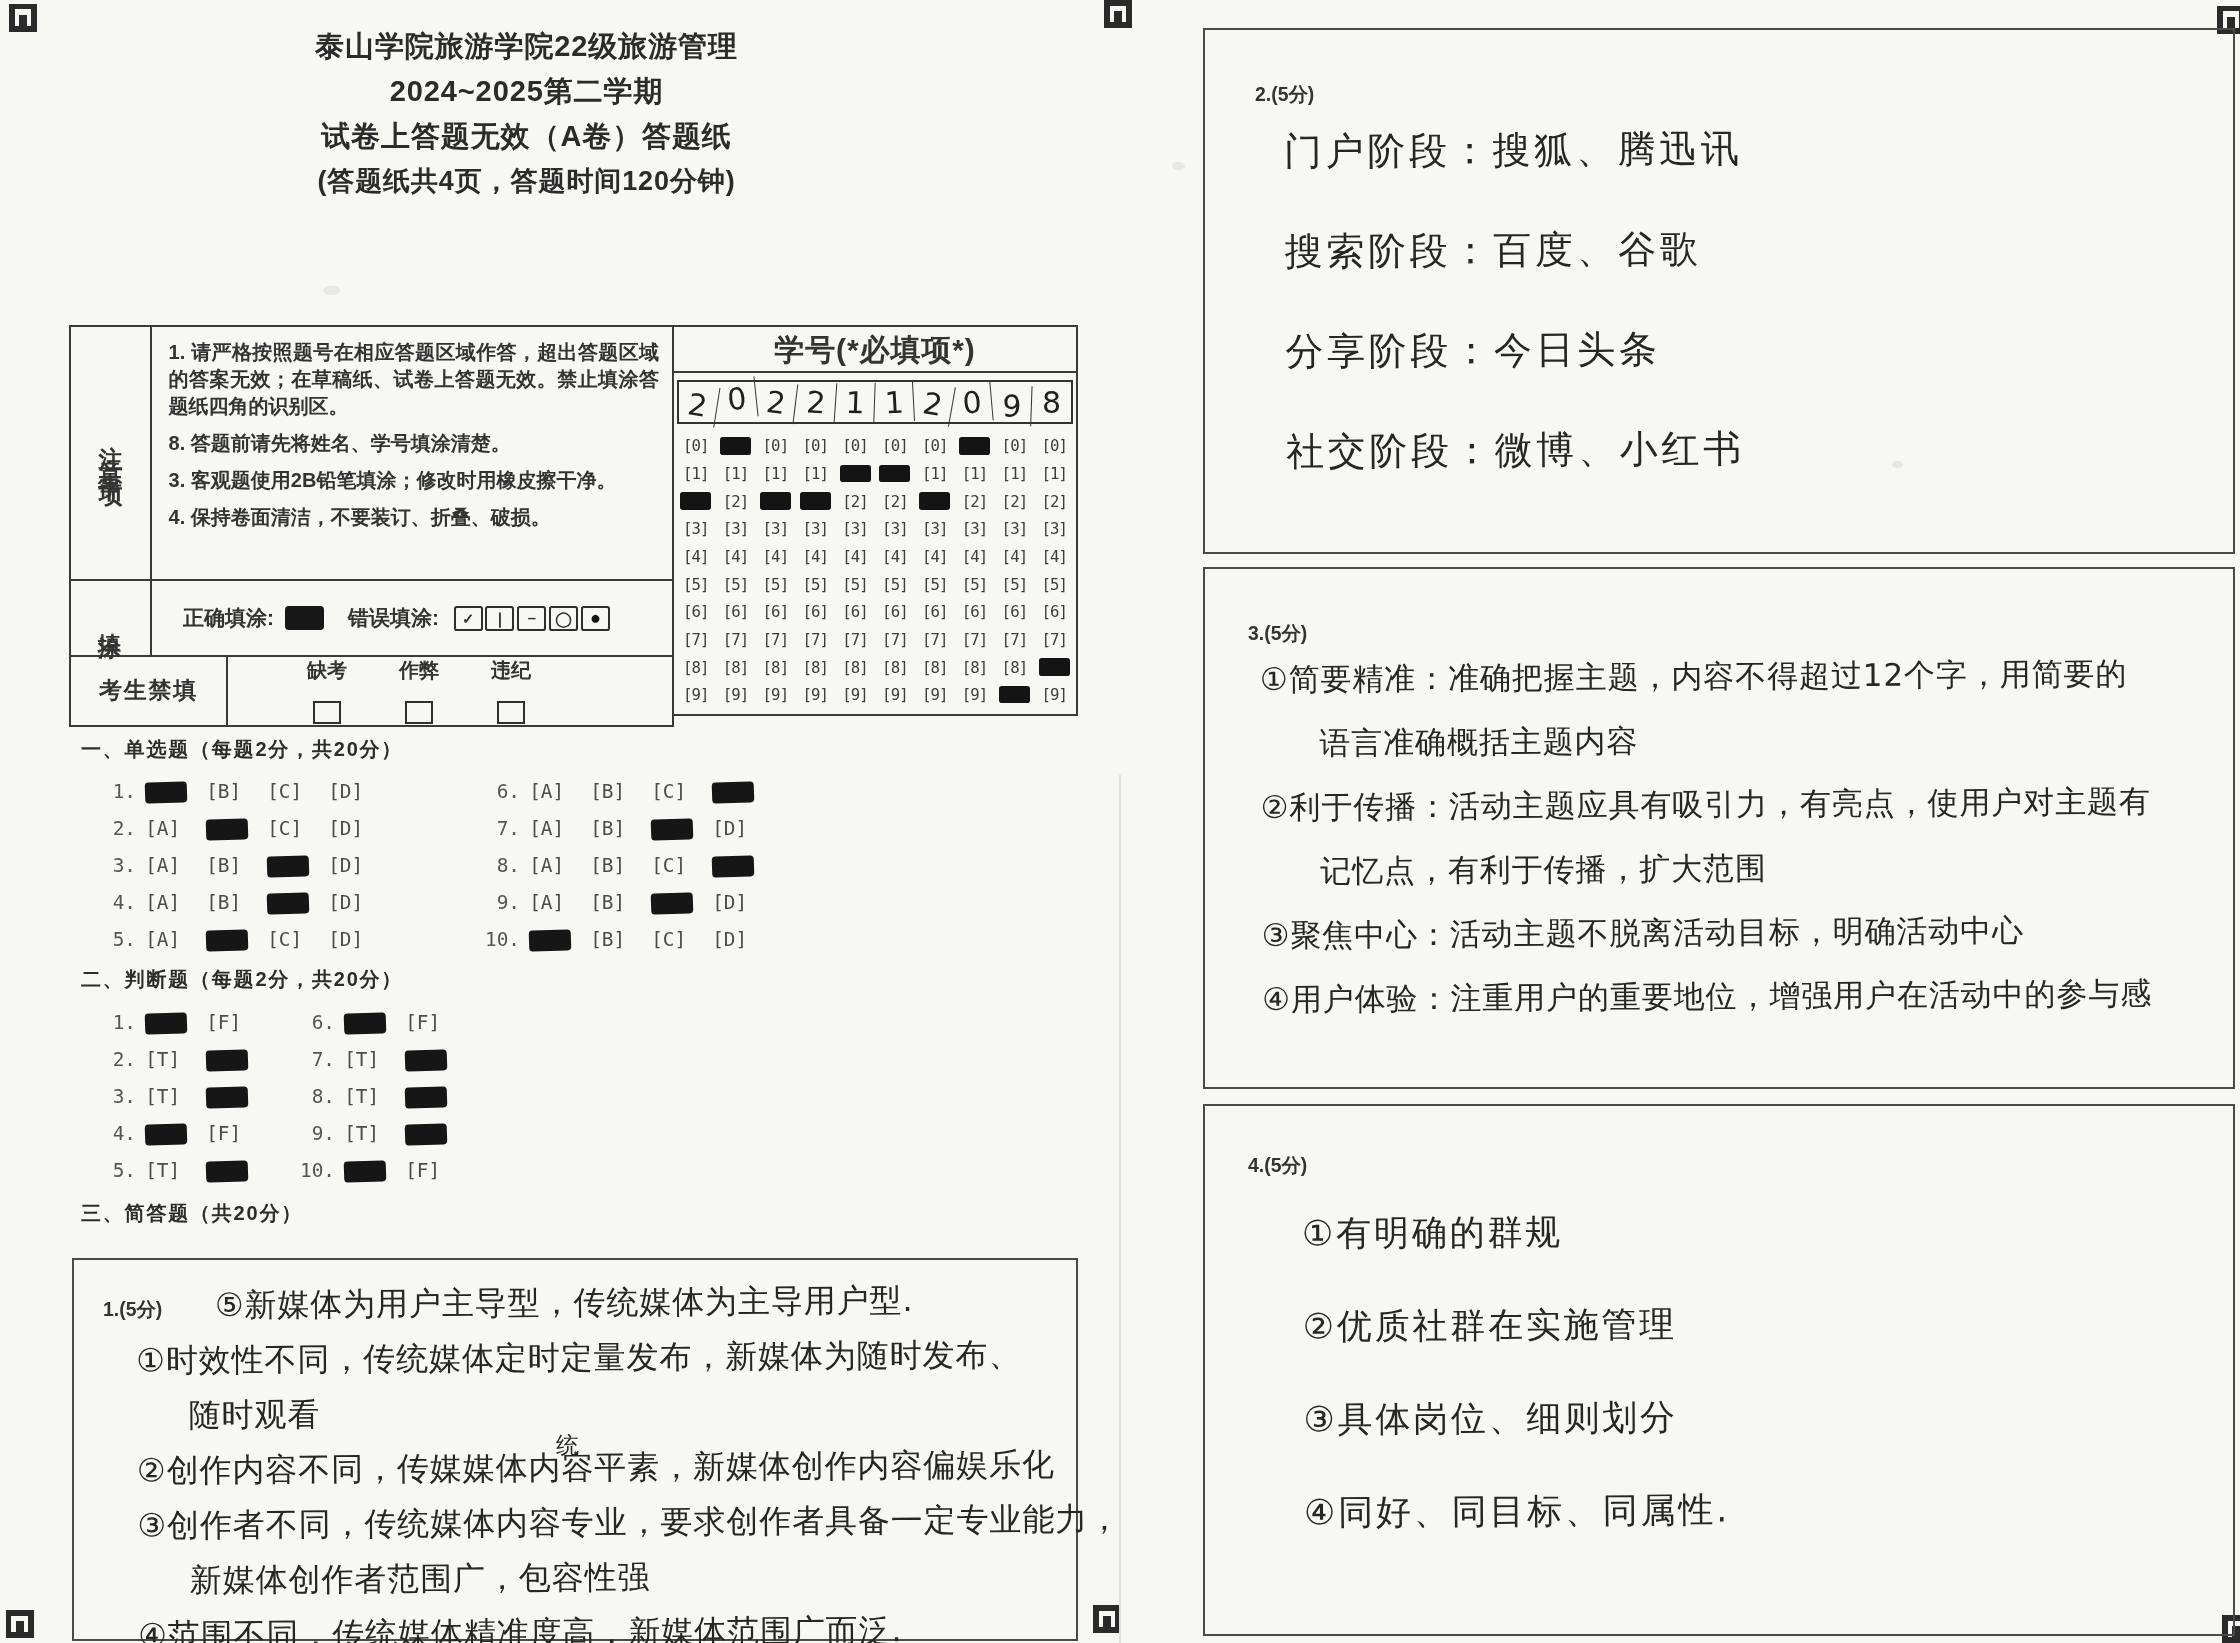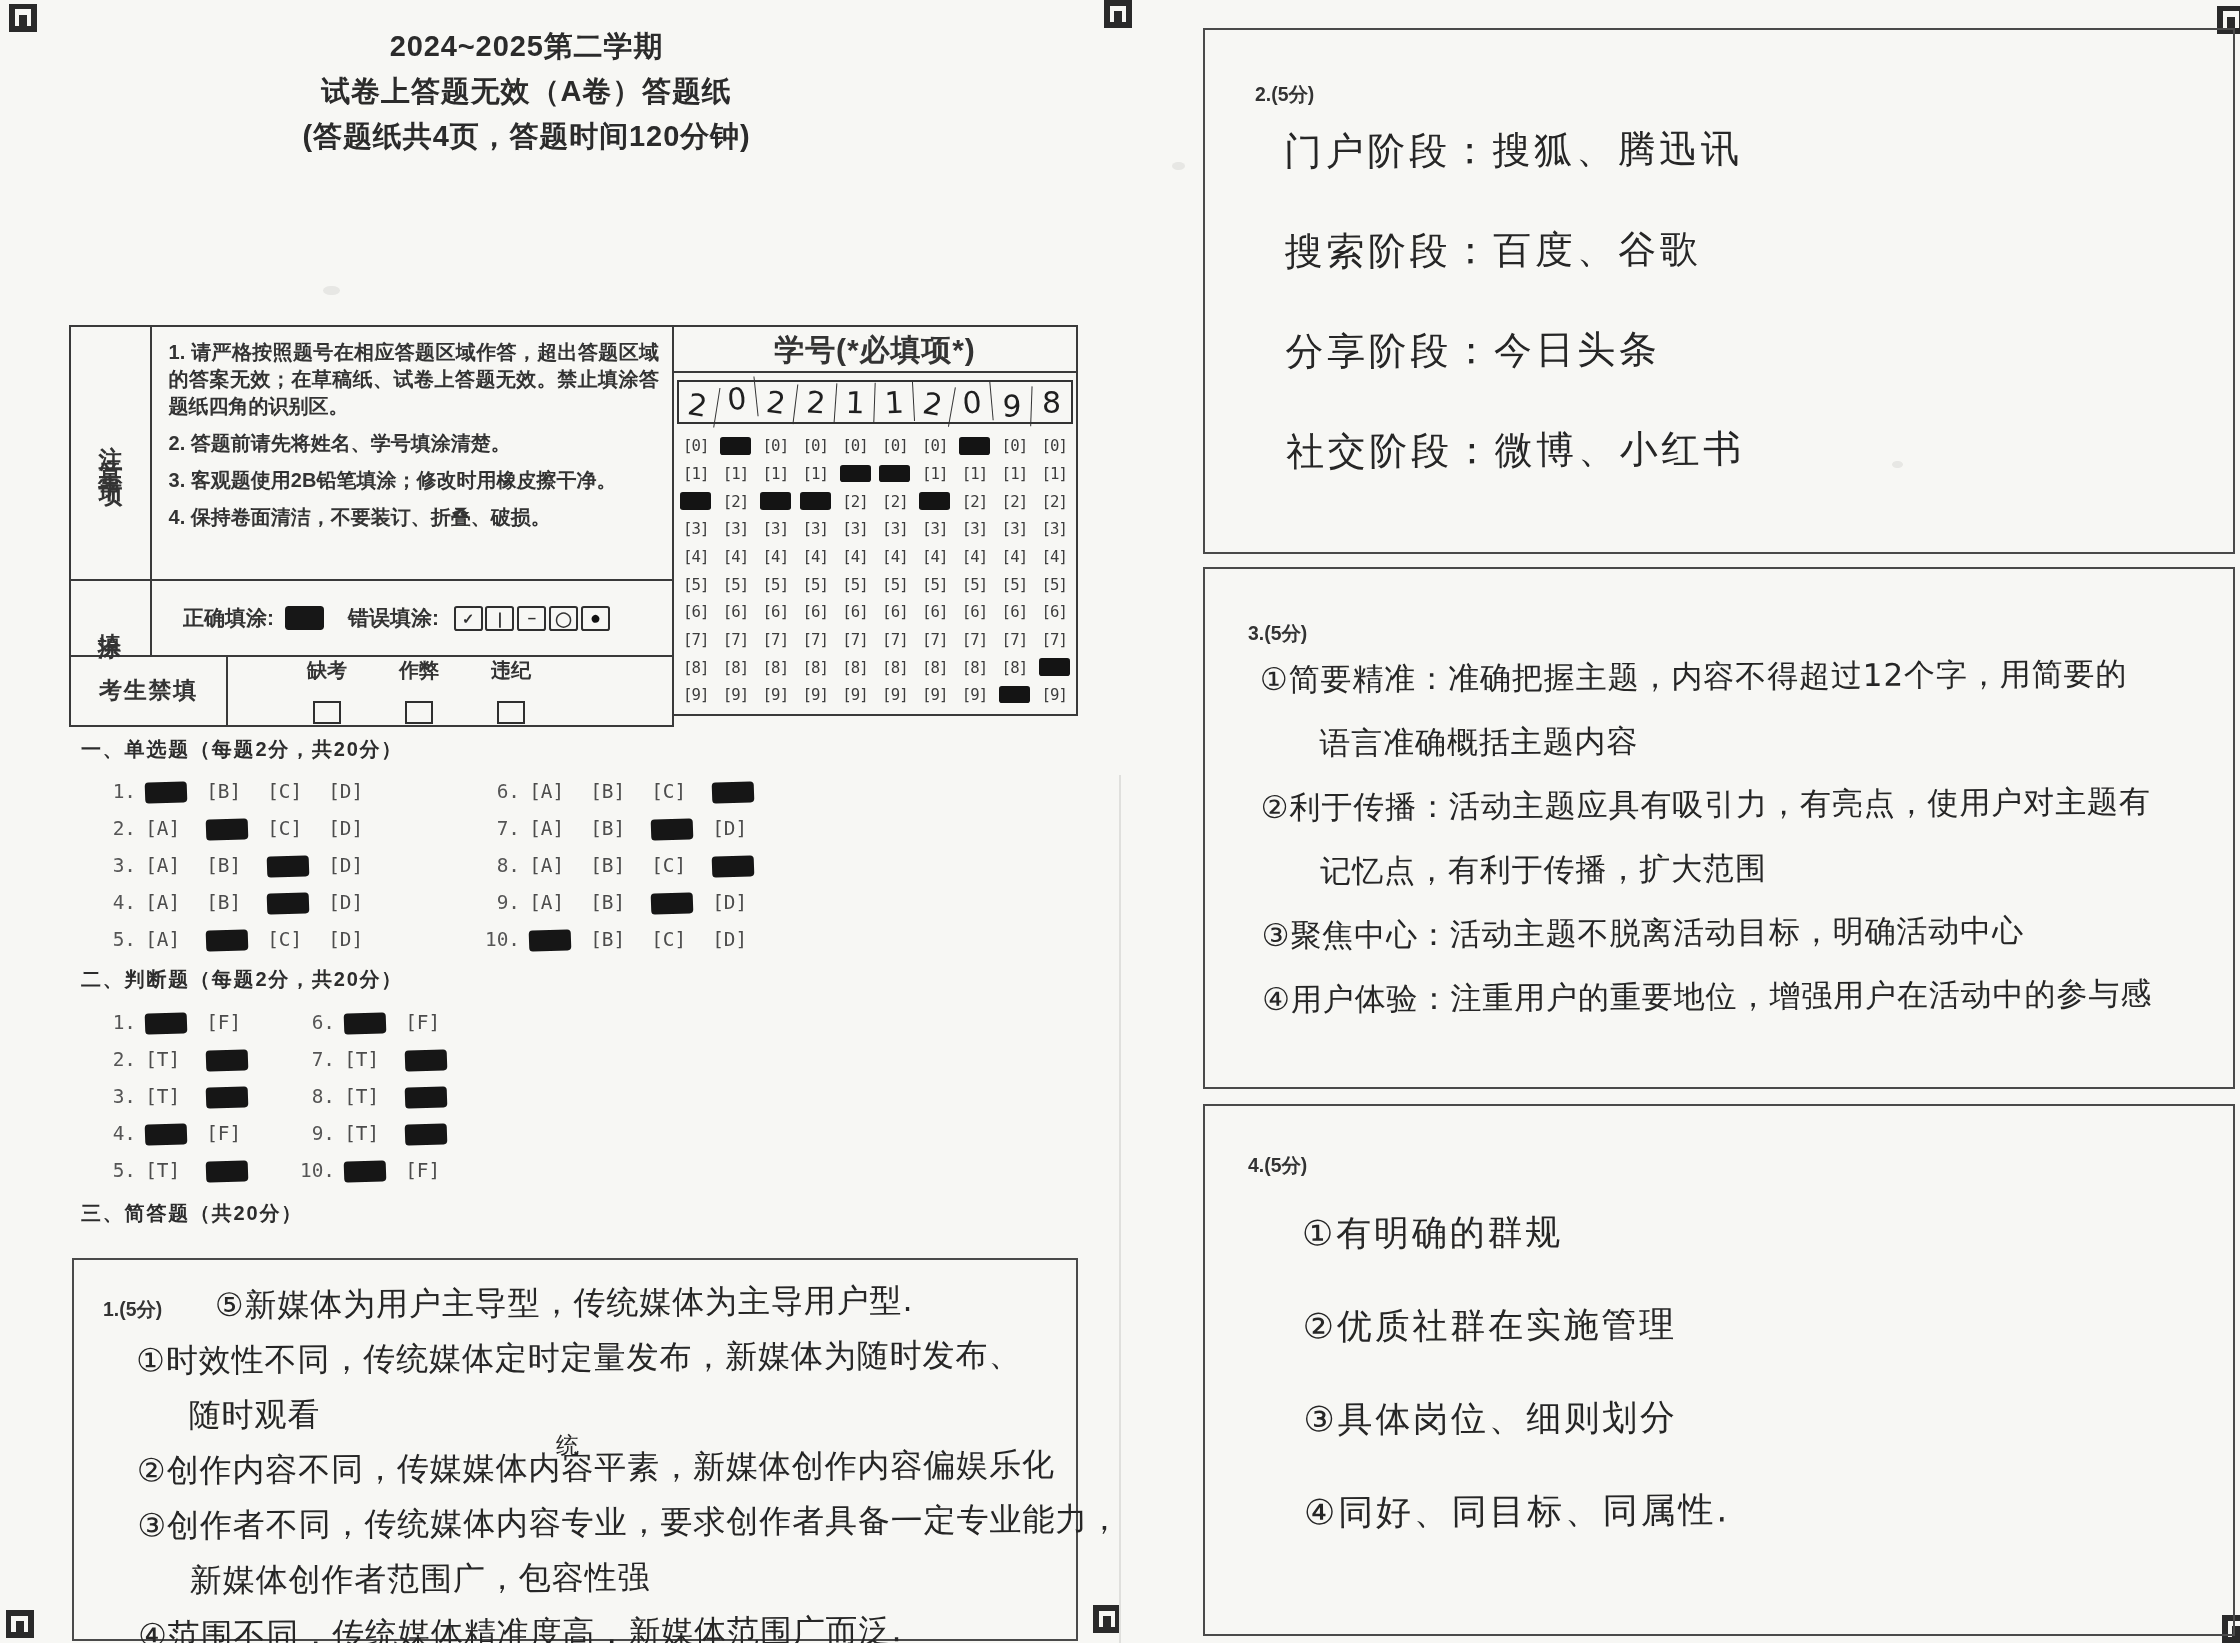--- a/index.html
+++ b/index.html
@@ -124,31 +124,32 @@
   <div class="marker" style="left:5.5px; top:1610px;"></div>
   <div class="marker" style="left:1093px; top:1605px;"></div>
   <div class="marker" style="left:2222px; top:1615px;"></div>
 
   <div class="seam"></div>
   <div class="speck" style="left:323px; top:286px; width:16.6px; height:9.2px;"></div>
   <div class="speck" style="left:1172px; top:162px; width:13px; height:8.3px;"></div>
   <div class="speck" style="left:1892px; top:461px; width:11px; height:7.4px;"></div>
 
   <div class="title-block">
+      <div class="title-line">泰山学院旅游学院22级旅游管理</div>
       <div class="title-line">2024~2025第二学期</div>
       <div class="title-line">试卷上答题无效（A卷）答题纸</div>
       <div class="title-line">(答题纸共4页，答题时间120分钟)</div>
     </div>
 
   <div class="notice-table">
     <div class="row-notice">
       <div class="vlabel vlabel-notice">注意事项</div>
       <div class="notice-items">
           <div class="notice-item">1.  请严格按照题号在相应答题区域作答，超出答题区域的答案无效；在草稿纸、试卷上答题无效。禁止填涂答题纸四角的识别区。</div>
-          <div class="notice-item">2.  答题前请先将姓名、学号填涂清楚。</div>
+          <div class="notice-item">8.  答题前请先将姓名、学号填涂清楚。</div>
           <div class="notice-item">3.  客观题使用2B铅笔填涂；修改时用橡皮擦干净。</div>
           <div class="notice-item">4.  保持卷面清洁，不要装订、折叠、破损。</div>
         </div>
     </div>
     <div class="row-fill">
       <div class="vlabel vlabel-fill">填涂</div>
       <div class="fill-content">
         <span>正确填涂:</span>
         <span class="blob-correct"></span>
         <span style="margin-left:13px;">错误填涂:</span>

